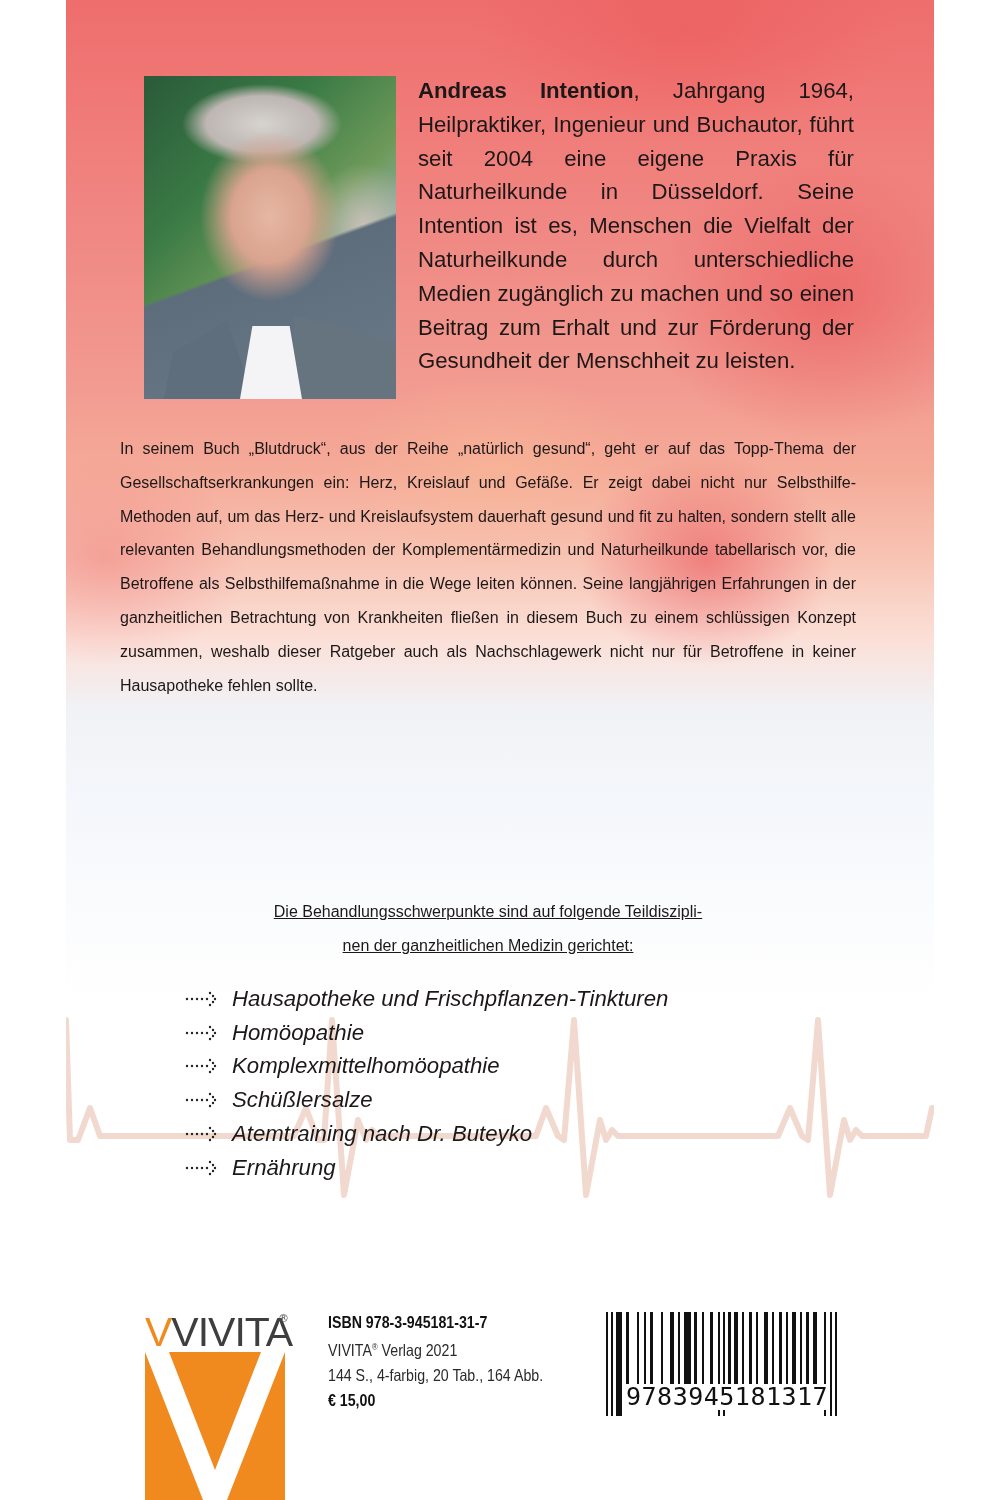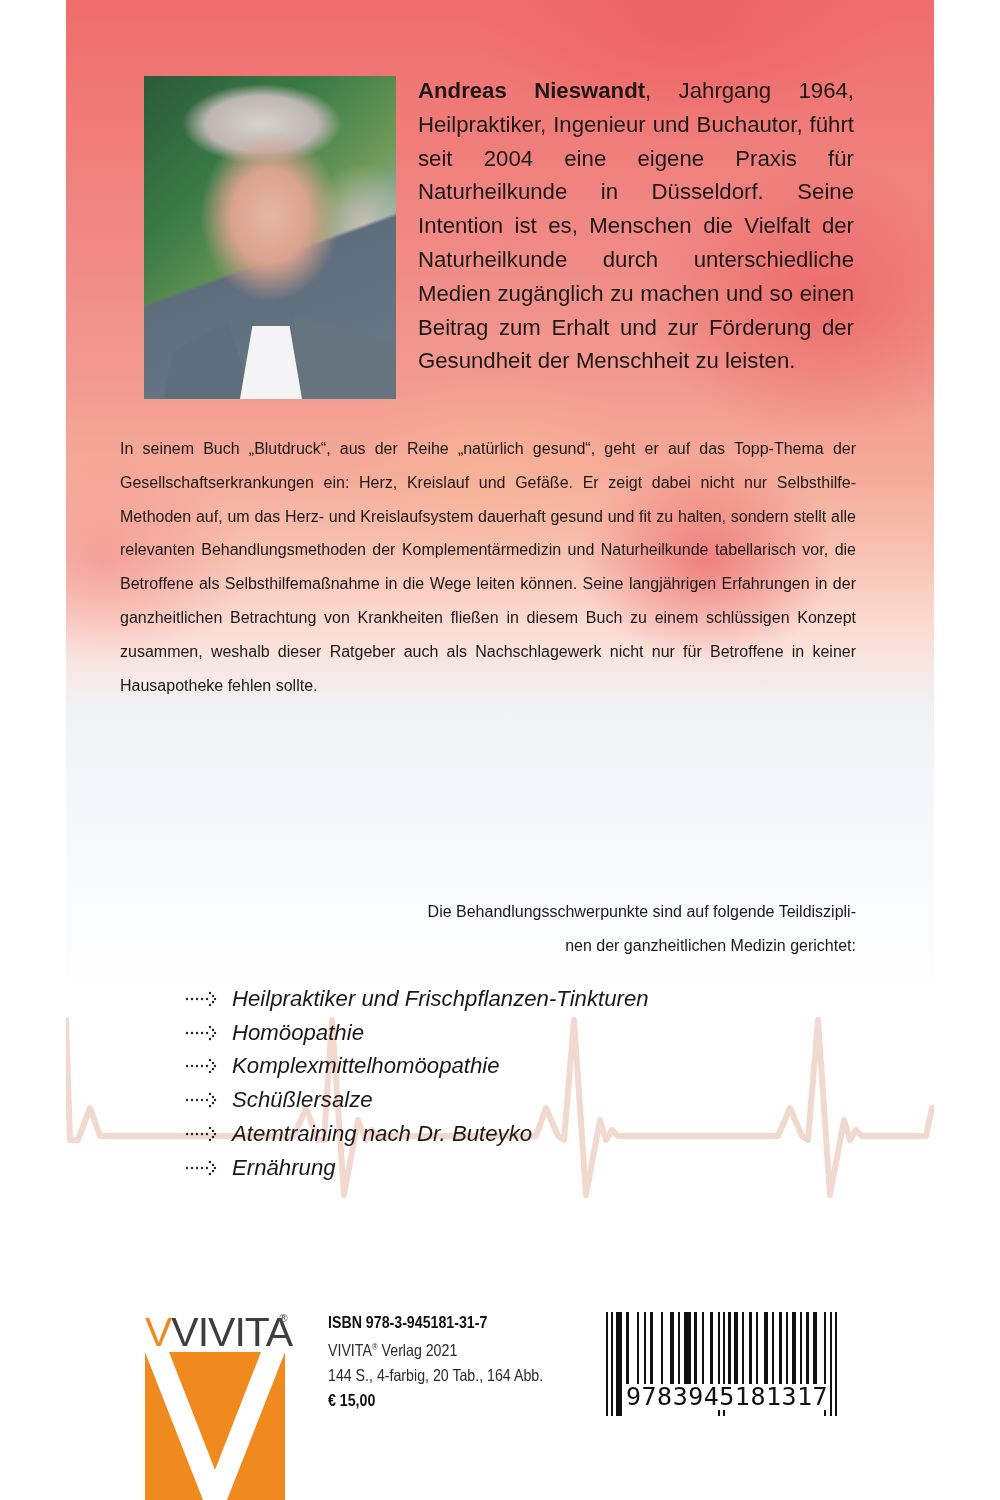--- a/index.html
+++ b/index.html
@@ -51,21 +51,21 @@
     font-family: "Liberation Sans", sans-serif; font-size: 22.2px; line-height: 33.8px;
     text-align: justify; color: #1d1818;
   }
   .bio b { font-weight: bold; }
   .para {
     position: absolute; left: 54px; width: 736px;
     font-family: "Liberation Sans", sans-serif; font-size: 16px; line-height: 33.8px;
     text-align: justify; color: #1d1818; hyphens: manual;
   }
   .p2 { top: 432px; }
-  .p3 { top: 895px; text-align: right; }
+  .p3 { top: 895px; text-align: center; text-decoration: underline; }
 
   .ecg { position: absolute; left: 0; top: 990px; width: 868px; height: 215px; }
 
   .list { position: absolute; left: 118px; top: 982px; }
   .list .item {
     height: 33.8px; display: flex; align-items: center;
     font-family: "Liberation Sans", sans-serif; font-style: italic; font-size: 22.2px; color: #1d1818;
   }
   .list .bullet { width: 44px; height: 18px; display: inline-block; margin-right: 4px; }
 
@@ -97,21 +97,21 @@
 
 <div class="cover">
   <div class="wash"></div>
 
   <div class="photo">
     <div class="jacket-l"></div>
     <div class="jacket-r"></div>
     <div class="shirt"></div>
   </div>
 
-  <p class="bio"><b>Andreas Nieswandt</b><span>, Jahrgang 1964, Heilpraktiker, Ingenieur und Buch­autor, führt seit 2004 eine eigene Pra­xis für Naturheilkunde in Düsseldorf. Seine Intention ist es, Menschen die Vielfalt der Naturheilkunde durch un­terschiedliche Medien zugänglich zu machen und so einen Beitrag zum Er­halt und zur Förderung der Gesund­heit der Menschheit zu leisten.</span></p>
+  <p class="bio"><b>Andreas Intention</b><span>, Jahrgang 1964, Heilpraktiker, Ingenieur und Buch­autor, führt seit 2004 eine eigene Pra­xis für Naturheilkunde in Düsseldorf. Seine Intention ist es, Menschen die Vielfalt der Naturheilkunde durch un­terschiedliche Medien zugänglich zu machen und so einen Beitrag zum Er­halt und zur Förderung der Gesund­heit der Menschheit zu leisten.</span></p>
 
   <p class="para p2">In seinem Buch „Blutdruck“, aus der Reihe „natürlich ge­sund“, geht er auf das Topp-Thema der Gesellschaftserkran­kungen ein: Herz, Kreislauf und Gefäße. Er zeigt dabei nicht nur Selbsthilfe-Methoden auf, um das Herz- und Kreislauf­system dauerhaft gesund und fit zu halten, sondern stellt alle relevanten Behandlungsmethoden der Komplementärmedi­zin und Naturheilkunde tabellarisch vor, die Betroffene als Selbsthilfemaßnahme in die Wege leiten können. Seine lang­jährigen Erfahrungen in der ganzheitlichen Betrachtung von Krankheiten fließen in diesem Buch zu einem schlüssigen Konzept zusammen, weshalb dieser Ratgeber auch als Nach­schlagewerk nicht nur für Betroffene in keiner Hausapotheke fehlen sollte.</p>
 
   <p class="para p3"><span>Die Behandlungsschwerpunkte sind auf folgende Teildiszipli-</span><br><span>nen der ganzheitlichen Medizin gerichtet:</span></p>
 
   <svg class="ecg" viewBox="0 0 868 215" preserveAspectRatio="none">
     <polyline fill="none" stroke="#f2d9cf" stroke-width="6" stroke-linejoin="round" stroke-linecap="round" points="0,30 4,150 12,150 24,118 34,146 40,146 228,146 240,118 252,150 258,150 266,30 278,205 292,130 300,150 306,140 312,146 470,146 480,118 492,146 498,150 508,30 520,205 534,130 540,150 546,140 552,146 712,146 724,118 736,146 742,150 752,30 764,205 778,130 784,150 790,140 796,146 860,146 866,118"></polyline>
   </svg>
 
   <div class="list">
@@ -123,21 +123,21 @@
             <circle cx="13" cy="9" r="1.2"></circle>
             <circle cx="18" cy="9" r="1.2"></circle>
             <circle cx="23" cy="9" r="1.2"></circle>
             <circle cx="26" cy="3" r="1.2"></circle>
             <circle cx="29" cy="6" r="1.2"></circle>
             <circle cx="31" cy="9" r="1.2"></circle>
             <circle cx="29" cy="12" r="1.2"></circle>
             <circle cx="26" cy="15" r="1.2"></circle>
           </g>
         </svg>
-      <span>Heilpraktiker und Frischpflanzen-Tinkturen</span>
+      <span>Hausapotheke und Frischpflanzen-Tinkturen</span>
     </div>
     <div class="item">
       <svg class="bullet" viewBox="0 0 44 18">
           <g fill="#222">
             <circle cx="3" cy="9" r="1.2"></circle>
             <circle cx="8" cy="9" r="1.2"></circle>
             <circle cx="13" cy="9" r="1.2"></circle>
             <circle cx="18" cy="9" r="1.2"></circle>
             <circle cx="23" cy="9" r="1.2"></circle>
             <circle cx="26" cy="3" r="1.2"></circle>

